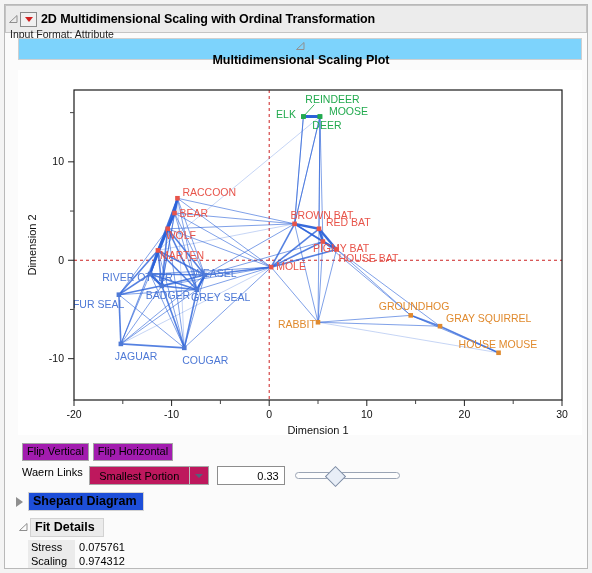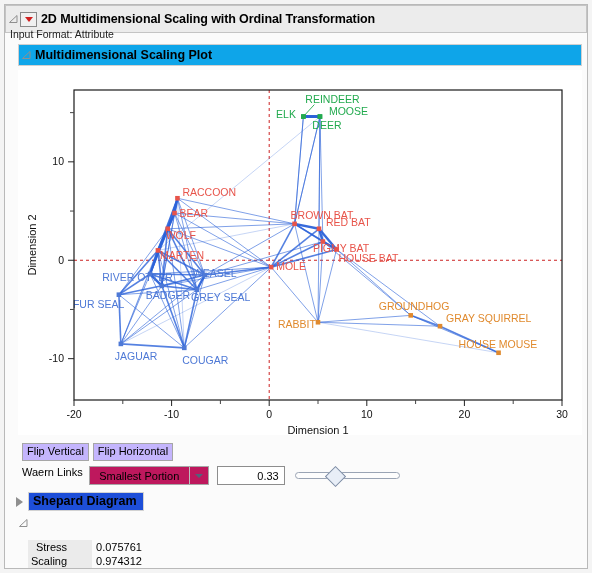--- a/index.html
+++ b/index.html
@@ -41,38 +41,38 @@
   .title-text{
     font-weight:bold;font-size:12.5px;letter-spacing:-0.1px;
   }
 
   .inputfmt{
     position:absolute;left:10px;top:28px;font-size:10.5px;color:#222;
   }
 
   
   .sec-header{
-    position:absolute;left:18px;top:44px;width:564px;height:22px;
-    background:#0ea5e9;border:1px solid #cfcfcf;box-sizing:border-box;
-    display:flex;align-items:center;
+    position:absolute;left:18px;top:38px;width:564px;height:22px;
+    background:#7dd3fc;border:1px solid #cfcfcf;box-sizing:border-box;
+    display:flex;align-items:center;flex-direction:column;
   }
   .sec-header .lbl{font-weight:bold;font-size:12.5px;margin-left:2px;}
 
   
   .chartwrap{
     position:absolute;left:18px;top:70px;width:564px;height:365px;
     background:#ffffff;
   }
   .chartwrap svg{display:block;}
 
   
   .controls{position:absolute;left:0;top:440px;width:592px;}
   .btnrow{position:absolute;left:22px;top:3px;display:flex;gap:4px;}
   .jbtn{
-    background:#c4b5fd;border:1px solid #a6a6a6;
+    background:#a21caf;border:1px solid #a6a6a6;
     font-size:11px;color:#000;padding:1px 4px 2px 4px;
     font-family:"Liberation Sans",sans-serif;line-height:13px;
   }
   .waernrow{position:absolute;left:22px;top:26px;display:flex;align-items:flex-start;}
   .waern-lbl{font-size:11px;margin-right:6px;}
   .combo{
     width:120px;height:19px;background:#be185d;border:1px solid #a6a6a6;
     display:flex;align-items:center;box-sizing:border-box;font-size:11px;
   }
   .combo .ctxt{flex:1;text-align:center;}
@@ -117,21 +117,21 @@
   .fitdetails{position:absolute;left:16px;top:78px;display:flex;align-items:center;}
   .fitdetails .cap{
     background:#ebebeb;border:1px solid #d2d2d2;font-weight:bold;font-size:12.5px;
     padding:1px 8px 2px 4px;
   }
   .fittable{
     position:absolute;left:28px;top:100px;font-size:11px;
   }
   .fittable table{border-collapse:collapse;}
   .fittable td{padding:0 2px;height:14px;vertical-align:middle;}
-  .fittable td.k{background:#ebebeb;padding-right:25px;padding-left:3px;text-align:right;}
+  .fittable td.k{background:#ebebeb;padding-right:8px;padding-left:3px;}
   .fittable td.v{padding-left:4px;}
 </style>
 </head>
 <body>
 
 <div class="app">
   <div class="outer-frame"></div>
 
   <div class="titlebar">
     <span class="disc">
@@ -376,20 +376,21 @@
       <span class="tri-closed"></span>
       <span class="cap">Shepard Diagram</span>
     </div>
 
     <div class="fitdetails">
       <span class="disc">
         <svg width="11" height="11" viewBox="0 0 11 11">
             <path d="M1.5 8.5 L9 8.5 L9 1.5 Z" fill="none" stroke="#8f8f8f" stroke-width="1"></path>
           </svg>
       </span>
+      <span class="cap">Fit Details</span>
     </div>
 
     <div class="fittable">
       <table>
           <tbody id="fit-rows">
             <tr>
               <td class="k">Stress</td>
               <td class="v">0.075761</td>
             </tr>
             <tr>

